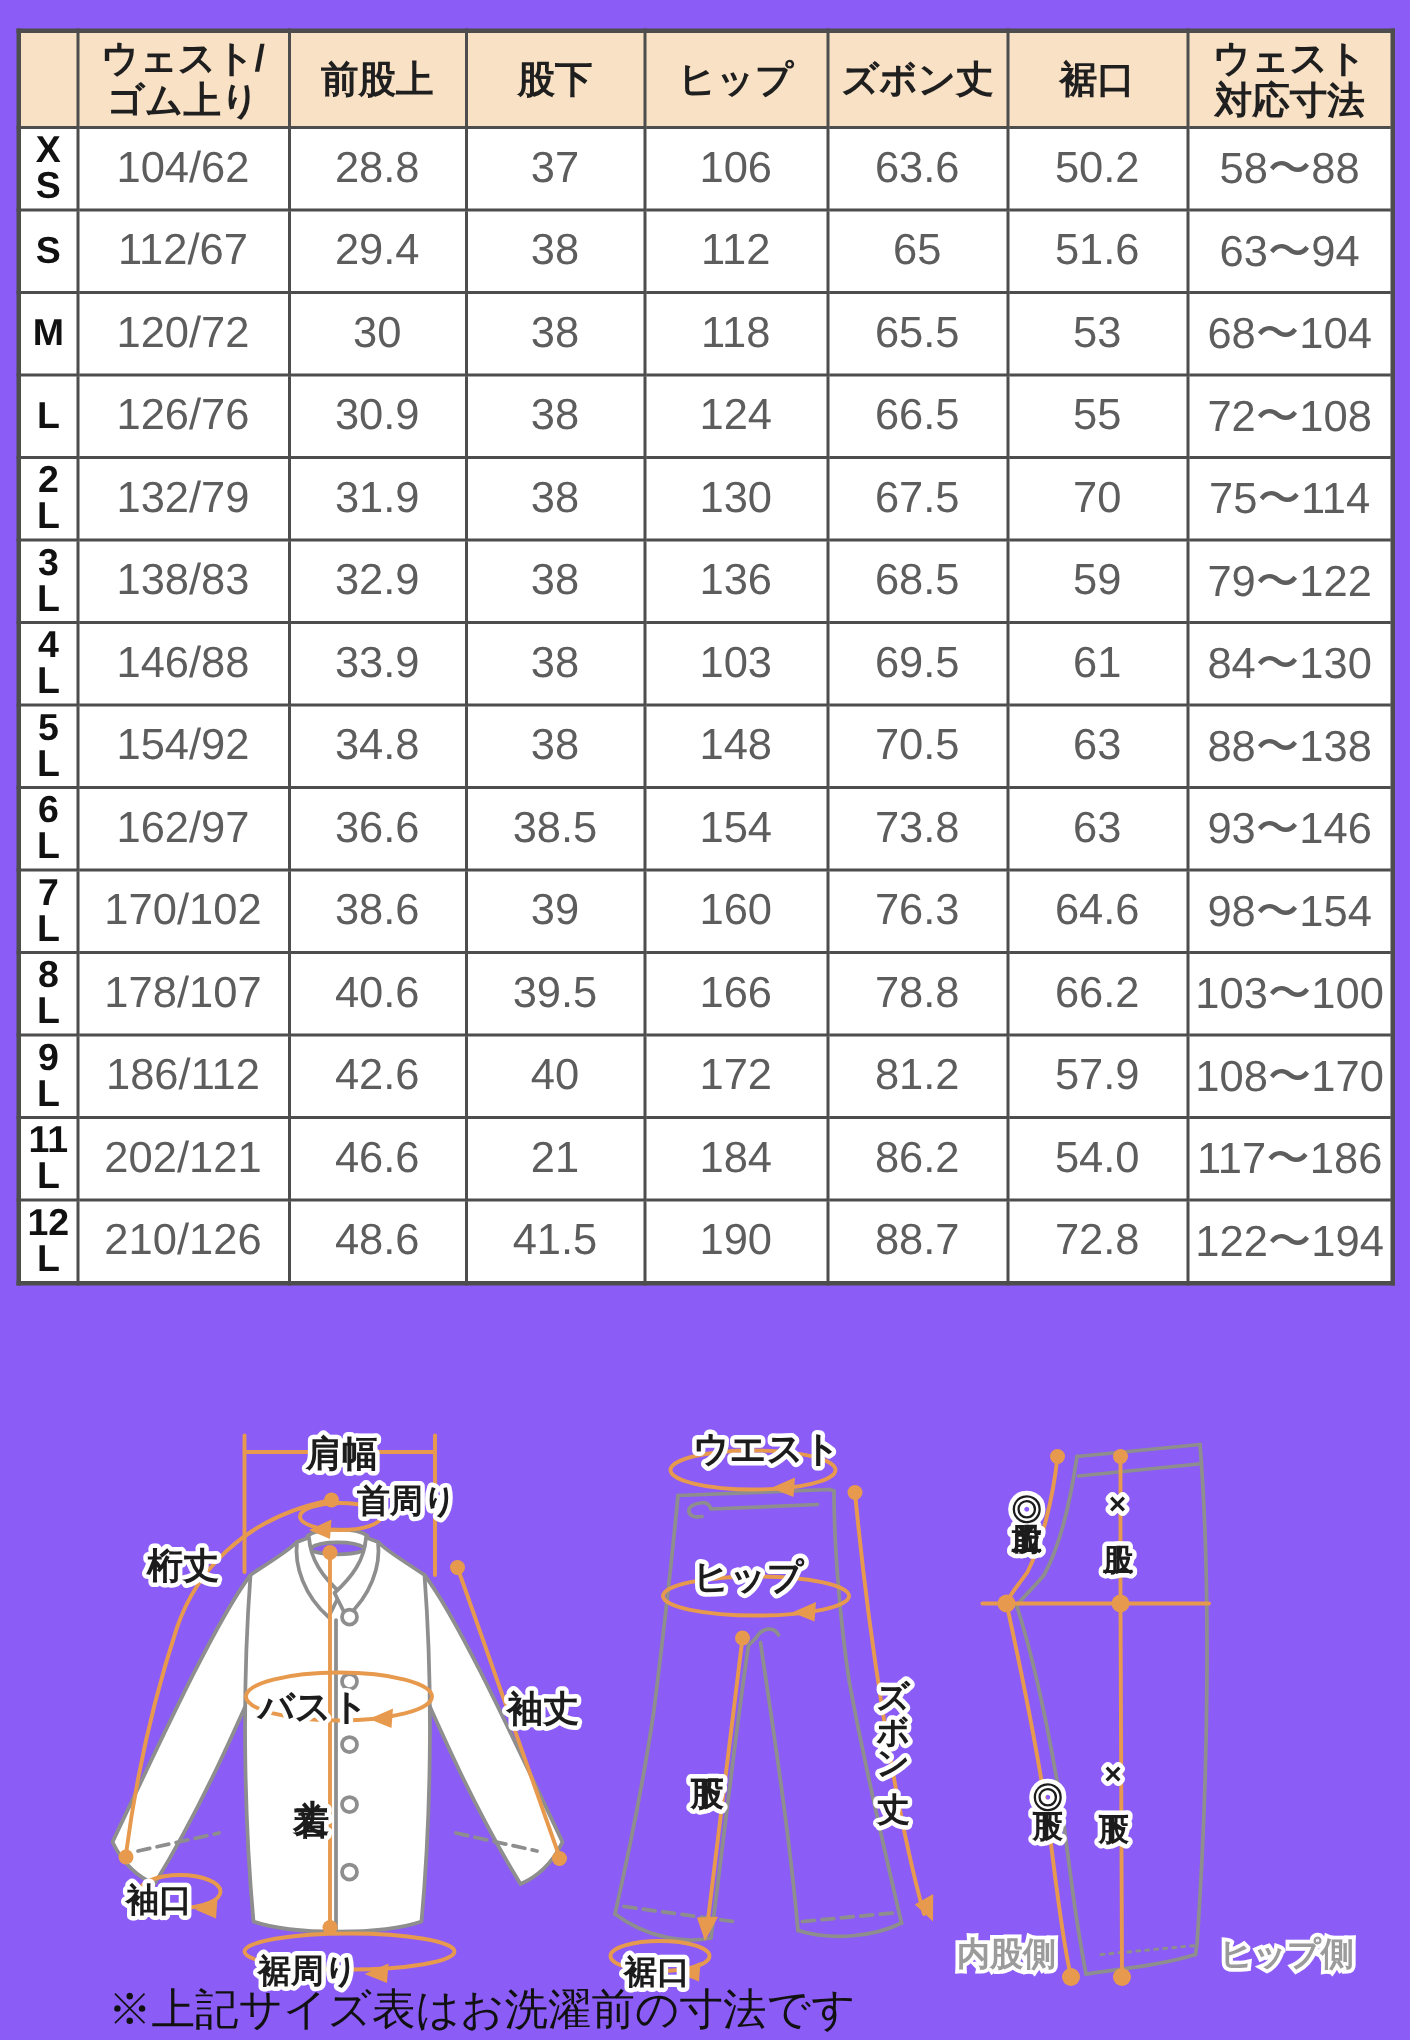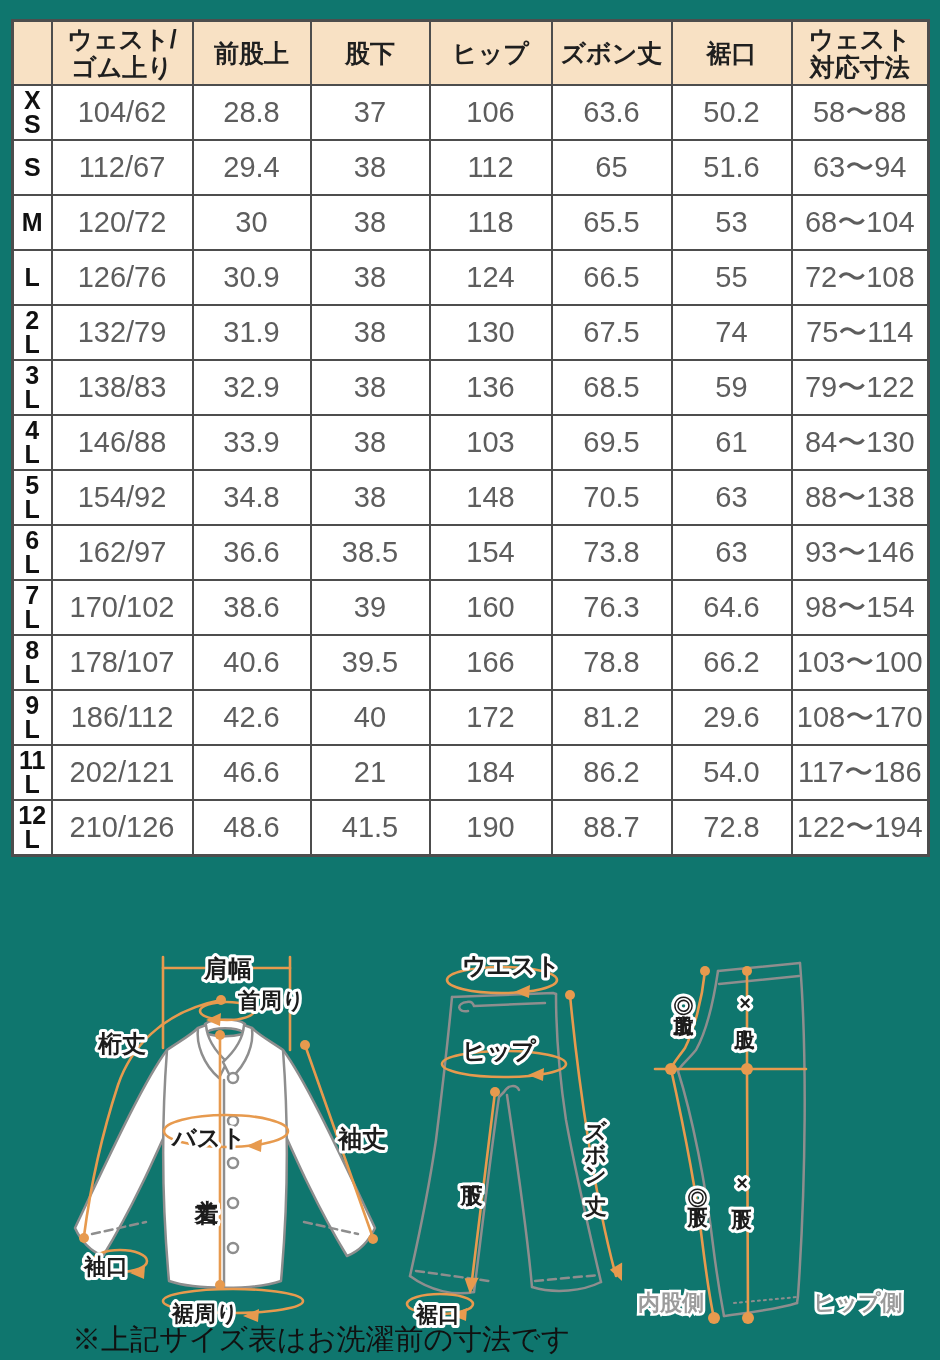--- a/index.html
+++ b/index.html
@@ -1,16 +1,16 @@
 <!DOCTYPE html>
 <html><head>
 <meta charset="utf-8">
 <style>
   html,body{margin:0;padding:0;background:#fff;}
-  .page{position:relative;width:940px;height:1360px;background:#0f766e;overflow:hidden;
+  .page{position:relative;width:940px;height:1360px;background:#8b5cf6;overflow:hidden;
         font-family:"Liberation Sans",sans-serif;}
   table.size-table{position:absolute;left:11px;top:19px;border-collapse:collapse;
         table-layout:fixed;border:3px solid #4d4d4d;}
   .size-table th,.size-table td{border:2px solid #4d4d4d;text-align:center;
         vertical-align:middle;padding:0;}
   .size-table thead th{background:#F8E1C4;font-size:25px;font-weight:bold;color:#1f1f1f;
         white-space:pre-line;line-height:1.12;height:62px;}
   .size-table tbody th{font-size:25px;font-weight:bold;color:#111;white-space:pre-line;
         line-height:0.95;background:#fff;}
   .size-table tbody td{font-size:29px;color:#5d5d5d;background:#fff;height:53px;}
@@ -104,21 +104,21 @@
           <td>72〜108</td>
         </tr>
         <tr>
           <th>2
 L</th>
           <td>132/79</td>
           <td>31.9</td>
           <td>38</td>
           <td>130</td>
           <td>67.5</td>
-          <td>74</td>
+          <td>70</td>
           <td>75〜114</td>
         </tr>
         <tr>
           <th>3
 L</th>
           <td>138/83</td>
           <td>32.9</td>
           <td>38</td>
           <td>136</td>
           <td>68.5</td>
@@ -181,21 +181,21 @@
           <td>103〜100</td>
         </tr>
         <tr>
           <th>9
 L</th>
           <td>186/112</td>
           <td>42.6</td>
           <td>40</td>
           <td>172</td>
           <td>81.2</td>
-          <td>29.6</td>
+          <td>57.9</td>
           <td>108〜170</td>
         </tr>
         <tr>
           <th>11
 L</th>
           <td>202/121</td>
           <td>46.6</td>
           <td>21</td>
           <td>184</td>
           <td>86.2</td>

